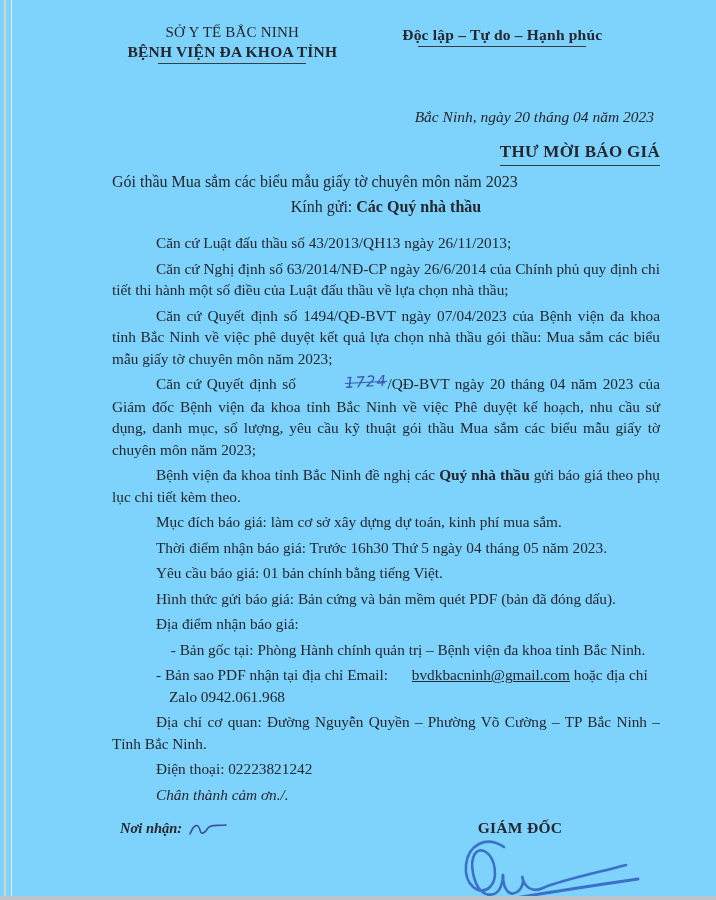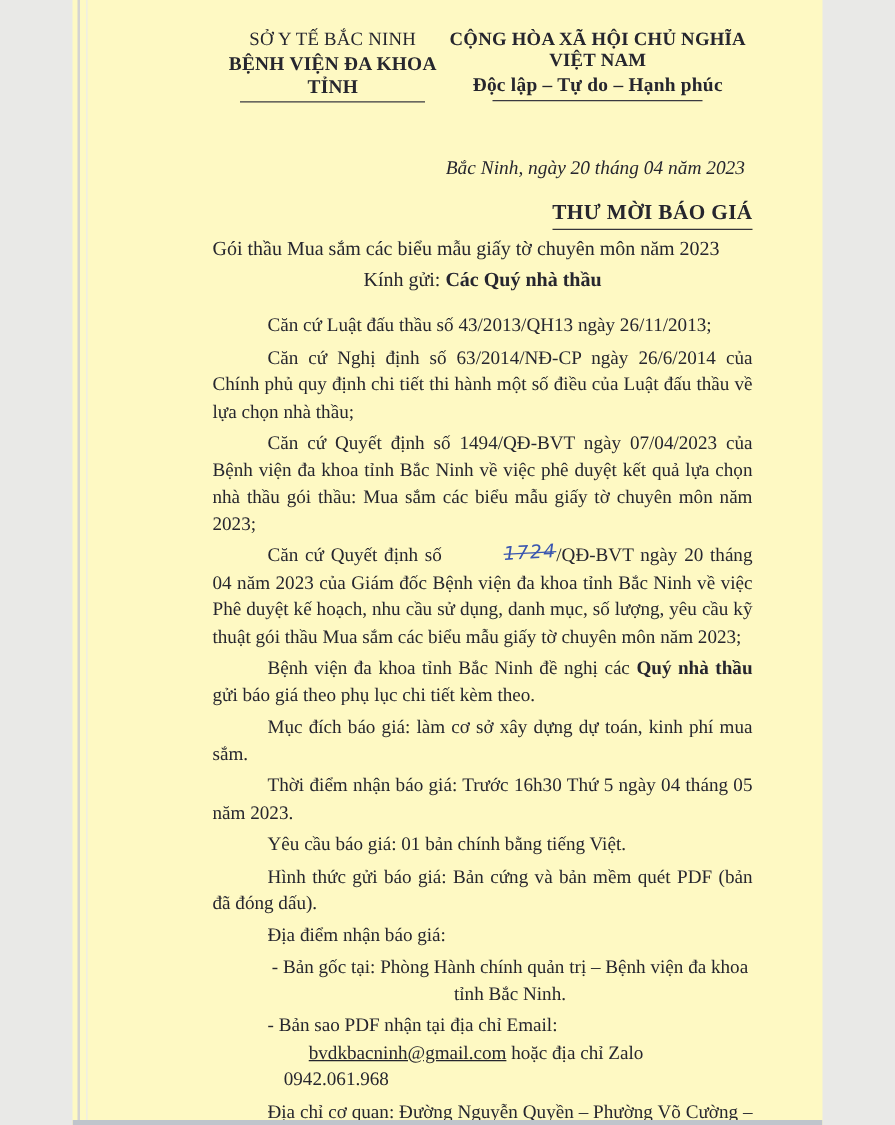--- a/index.html
+++ b/index.html
@@ -1,20 +1,20 @@
 <!DOCTYPE html>
 <html><head>
 <meta charset="utf-8">
 <style>
   html,body{margin:0;padding:0;background:#e9e9e7;}
   .page{
     position:relative;
-    width:600px;height:900px;
+    width:716px;height:900px;
     margin:0 auto;
-    background:#fef9c3;
+    background:#7dd3fc;
     overflow:hidden;
     font-family:"Liberation Serif","DejaVu Serif",serif;
     color:#26262e;
   }
   .scan-edge-1{position:absolute;left:4px;top:0;bottom:0;width:2px;background:#d4d4d2;}
   .scan-edge-2{position:absolute;left:11px;top:0;bottom:0;width:1px;background:#ececea;}
   .scan-bottom-bar{position:absolute;left:0;right:0;bottom:0;height:4px;background:#bfc5cc;}
 
   .doc{position:relative;padding:24px 56px 0 112px;}
 
@@ -81,21 +81,20 @@
 
   <div class="doc">
 
     <div class="header">
       <div class="header-left">
         <div class="h-line1">SỞ Y TẾ BẮC NINH</div>
         <div class="h-line2">BỆNH VIỆN ĐA KHOA TỈNH</div>
         <div class="rule rule-org"></div>
       </div>
       <div class="header-right">
-        <div class="h-line1-bold">CỘNG HÒA XÃ HỘI CHỦ NGHĨA VIỆT NAM</div>
         <div class="h-line2">Độc lập – Tự do – Hạnh phúc</div>
         <div class="rule rule-motto"></div>
       </div>
     </div>
 
     <div class="date-line">Bắc Ninh, ngày 20 tháng 04 năm 2023</div>
 
     <div class="title-wrap">
       <span class="title">THƯ MỜI BÁO GIÁ</span>
     </div>
@@ -112,20 +111,21 @@
         <p class="para"><span>Bệnh viện đa khoa tỉnh Bắc Ninh đề nghị các </span><span class="seg-bold">Quý nhà thầu</span><span> gửi báo giá theo phụ lục chi tiết kèm theo.</span></p>
         <p class="para"><span>Mục đích báo giá: làm cơ sở xây dựng dự toán, kinh phí mua sắm.</span></p>
         <p class="para"><span>Thời điểm nhận báo giá: Trước 16h30 Thứ 5 ngày 04 tháng 05 năm 2023.</span></p>
         <p class="para"><span>Yêu cầu báo giá: 01 bản chính bằng tiếng Việt.</span></p>
         <p class="para"><span>Hình thức gửi báo giá: Bản cứng và bản mềm quét PDF (bản đã đóng dấu).</span></p>
         <p class="para"><span>Địa điểm nhận báo giá:</span></p>
         <p class="para bullet"><span>-  Bản gốc tại: Phòng Hành chính quản trị – Bệnh viện đa khoa tỉnh Bắc Ninh.</span></p>
         <p class="para bullet-hang"><span>- Bản sao PDF nhận tại địa chỉ Email: </span><span class="seg-underline">bvdkbacninh@gmail.com</span><span> hoặc địa chỉ Zalo 0942.061.968</span></p>
         <p class="para"><span>Địa chỉ cơ quan: Đường Nguyễn Quyền – Phường Võ Cường – TP Bắc Ninh – Tỉnh Bắc Ninh.</span></p>
         <p class="para"><span>Điện thoại: 02223821242</span></p>
+        <p class="para italic"><span>Chân thành cảm ơn./.</span></p>
       </div>
 
     <div class="footer">
       <div class="footer-left">
         <div class="recipients-label-row">
           <span class="recipients-label">Nơi nhận:</span>
           <span class="hand-mark">
             <svg width="40" height="18" viewBox="0 0 40 18">
               <path d="M2,13 C6,3 10,2 12,9 C13,14 16,13 20,7 C23,3 27,5 38,4" fill="none" stroke="#3a4f9e" stroke-width="1.6" stroke-linecap="round"></path>
             </svg>

